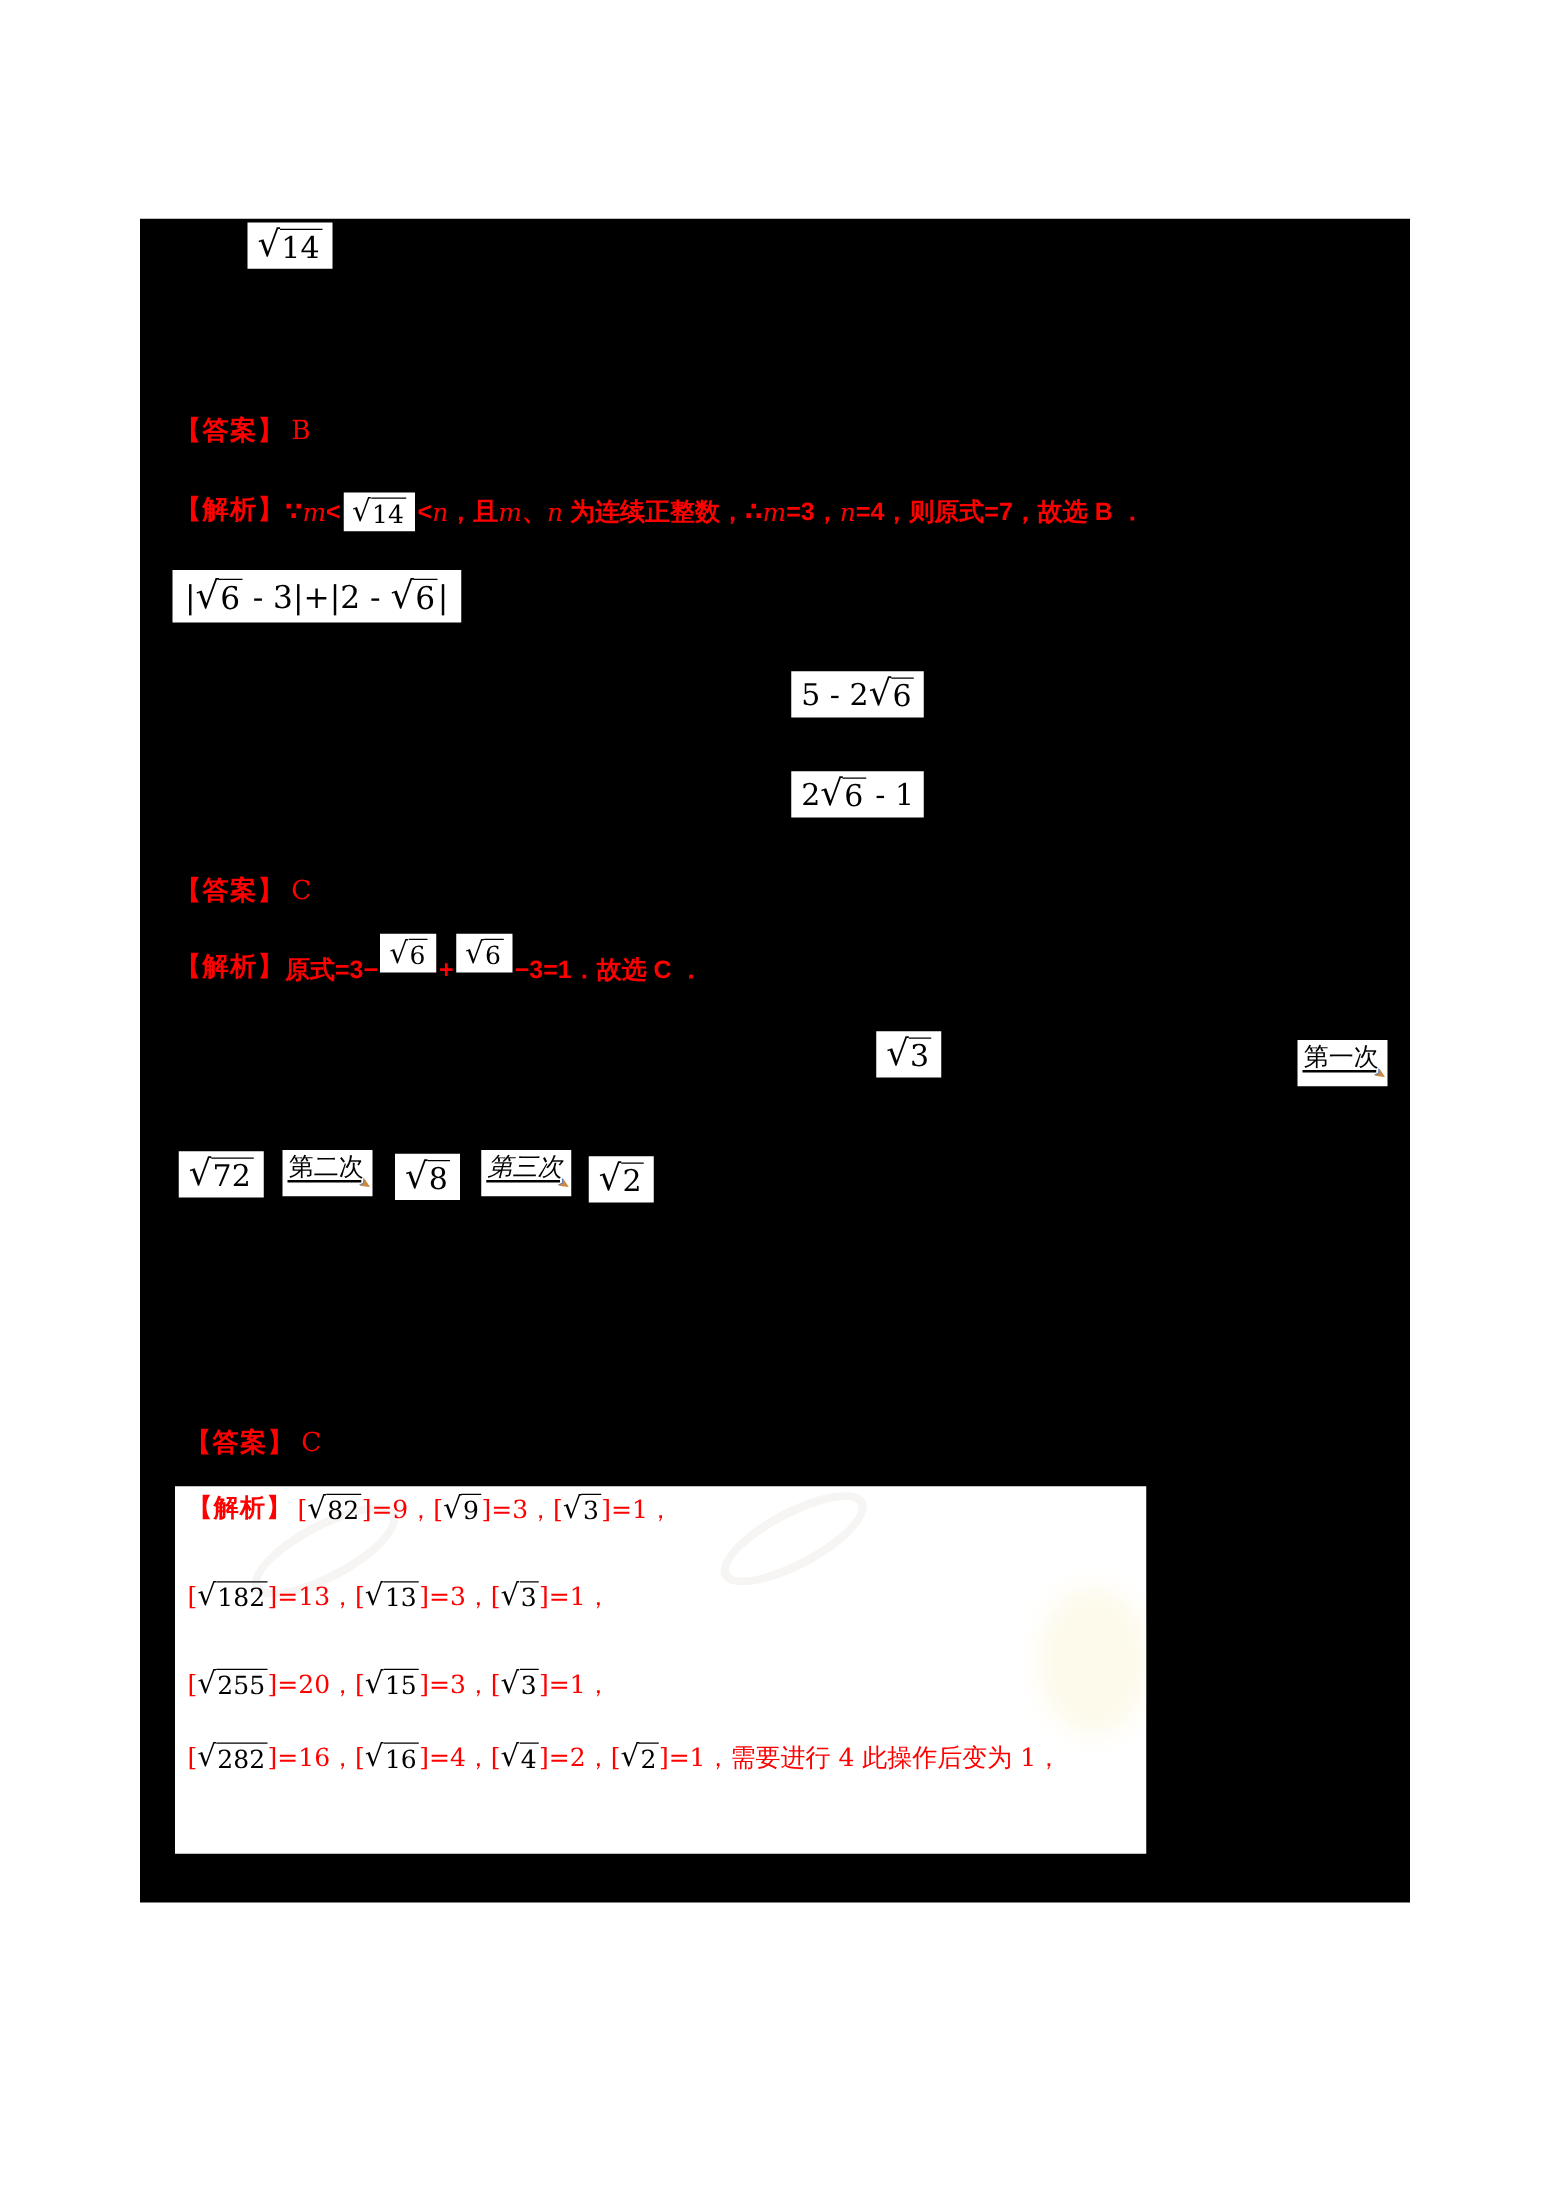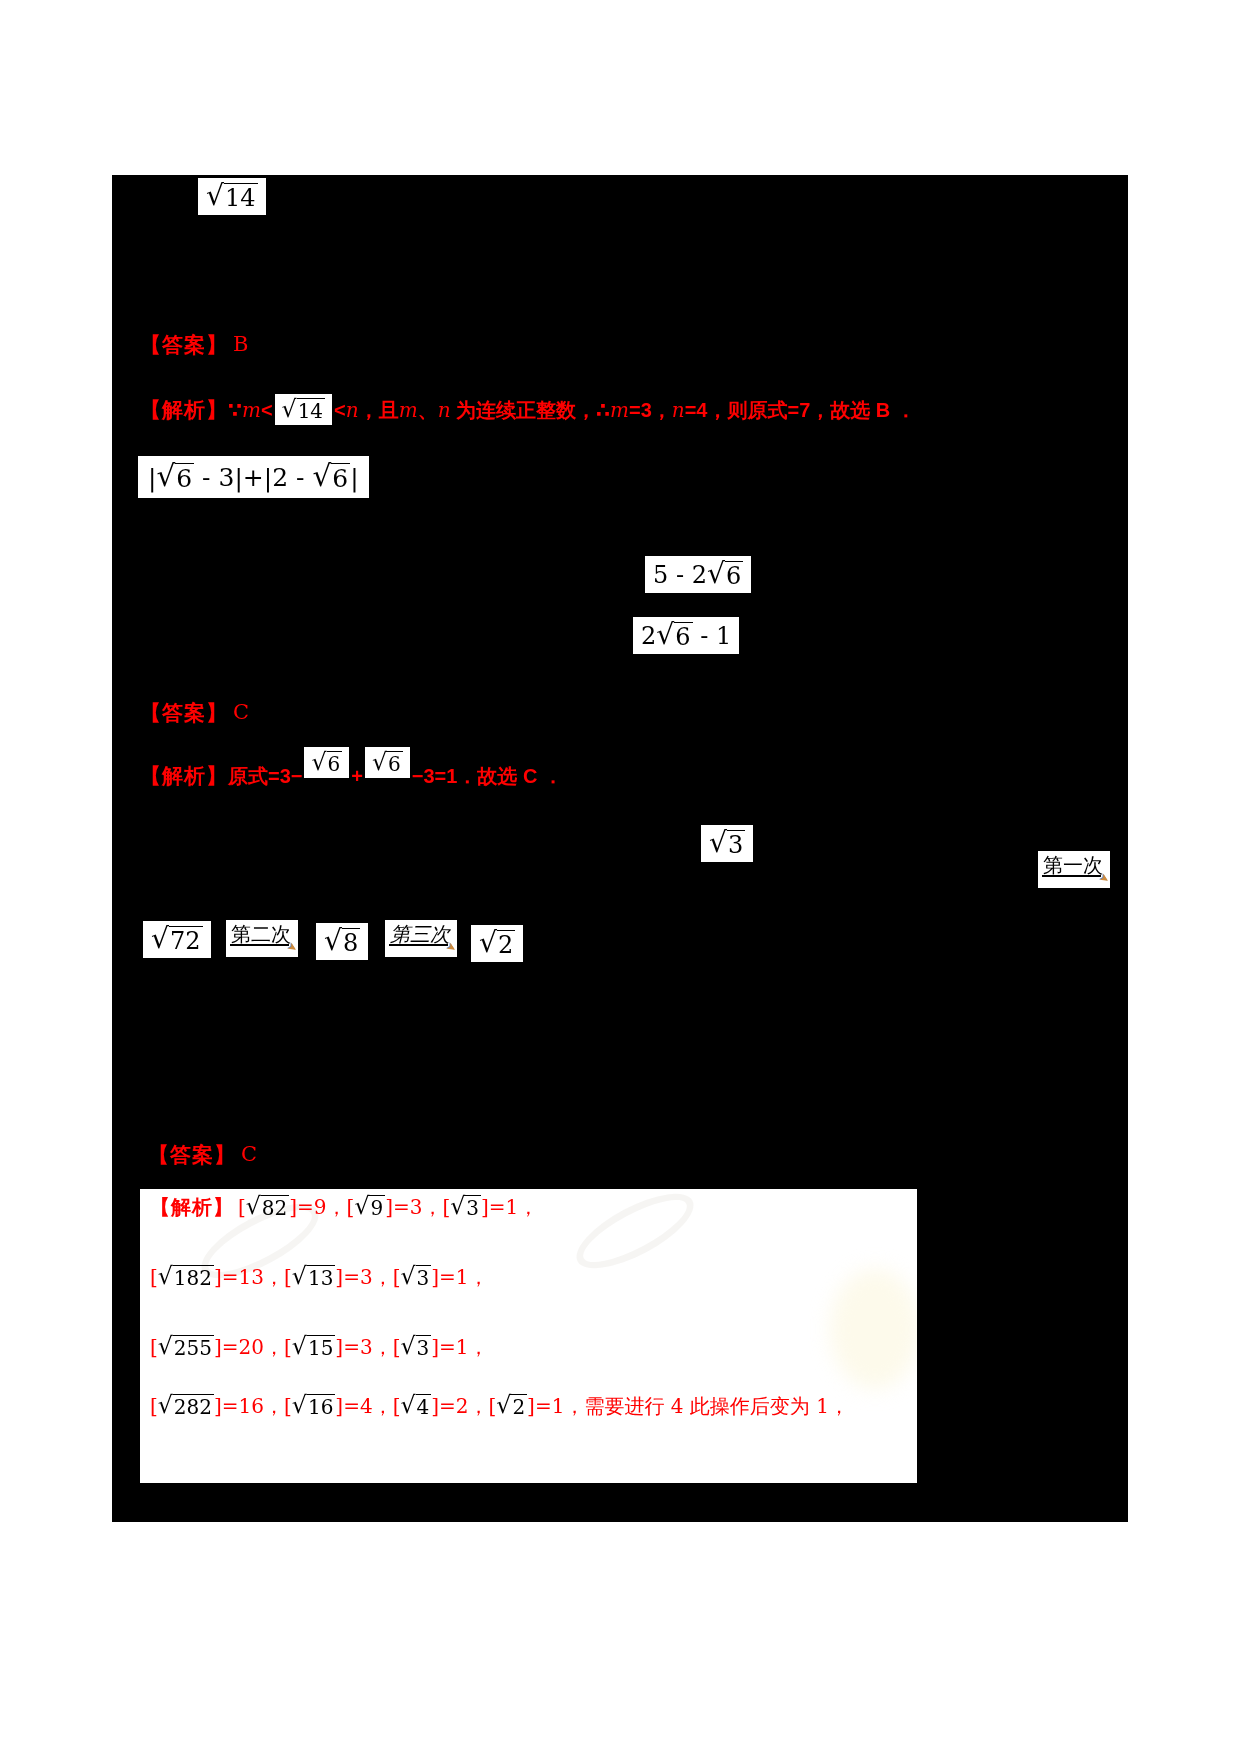--- a/index.html
+++ b/index.html
@@ -20,21 +20,21 @@
   }
   .fbox.big{font-size:25px; padding:7px 10px;}
 
   
   .sq{display:inline-flex; align-items:flex-start; line-height:1; font-family:"DejaVu Serif","Liberation Serif",serif;}
   .sq-sign{font-size:1.18em; line-height:.85; transform:translateY(1px);}
   .sq-rad{border-top:1.6px solid currentColor; padding:2px 2px 0 1px; line-height:1;}
 
   
   .redline{
-    position:absolute; display:flex; align-items:center; white-space:nowrap;
+    position:absolute; display:flex; align-items:flex-start; white-space:nowrap;
     color:var(--red); font-weight:bold; font-size:20px; line-height:1.3;
   }
   .ans-label{font-size:21px; letter-spacing:1px;}
   .ans-value{font-family:"DejaVu Serif","Liberation Serif",serif; font-weight:normal; font-size:21px; margin-left:5px;}
   .tok-t{white-space:pre;}
   .tok-i{font-style:italic; font-family:"DejaVu Serif","Liberation Serif",serif; font-weight:normal; white-space:pre;}
   .tok-B{background:#fff; color:#000; padding:4px 7px; margin:0 2px; font-weight:normal;}
   .raised .tok-B{position:relative; top:-13px;}
 
   
@@ -116,21 +116,21 @@
           <span class="sq-rad">6</span>
         </span>
         <span class="tok-t"> - 3|+|2 - </span>
         <span class="sq">
           <span class="sq-sign">√</span>
           <span class="sq-rad">6</span>
         </span>
         <span class="tok-t">|</span>
       </span>
 
-    <span class="fbox" style="left:533px; top:362px;margin-top:19px;">
+    <span class="fbox" style="left:521px; top:362px;">
         <span class="tok-t">5 - 2</span>
         <span class="sq">
           <span class="sq-sign">√</span>
           <span class="sq-rad">6</span>
         </span>
       </span>
     <span class="fbox" style="left:521px; top:442px;">
         <span class="tok-t">2</span>
         <span class="sq">
           <span class="sq-sign">√</span>
@@ -161,21 +161,21 @@
         </span>
     </div>
 
     <span class="fbox" style="left:589px; top:650px;">
         <span class="sq">
           <span class="sq-sign">√</span>
           <span class="sq-rad">3</span>
         </span>
       </span>
 
-    <span class="albox" style="left:926px; top:676px;">
+    <span class="albox" style="left:926px; top:657px;">
       <span>第一次</span>
       <span class="al-underline"></span>
       <span class="al-arrow">➤</span>
     </span>
 
     <span class="fbox" style="left:31px; top:746px;">
         <span class="sq">
           <span class="sq-sign">√</span>
           <span class="sq-rad">72</span>
         </span>

